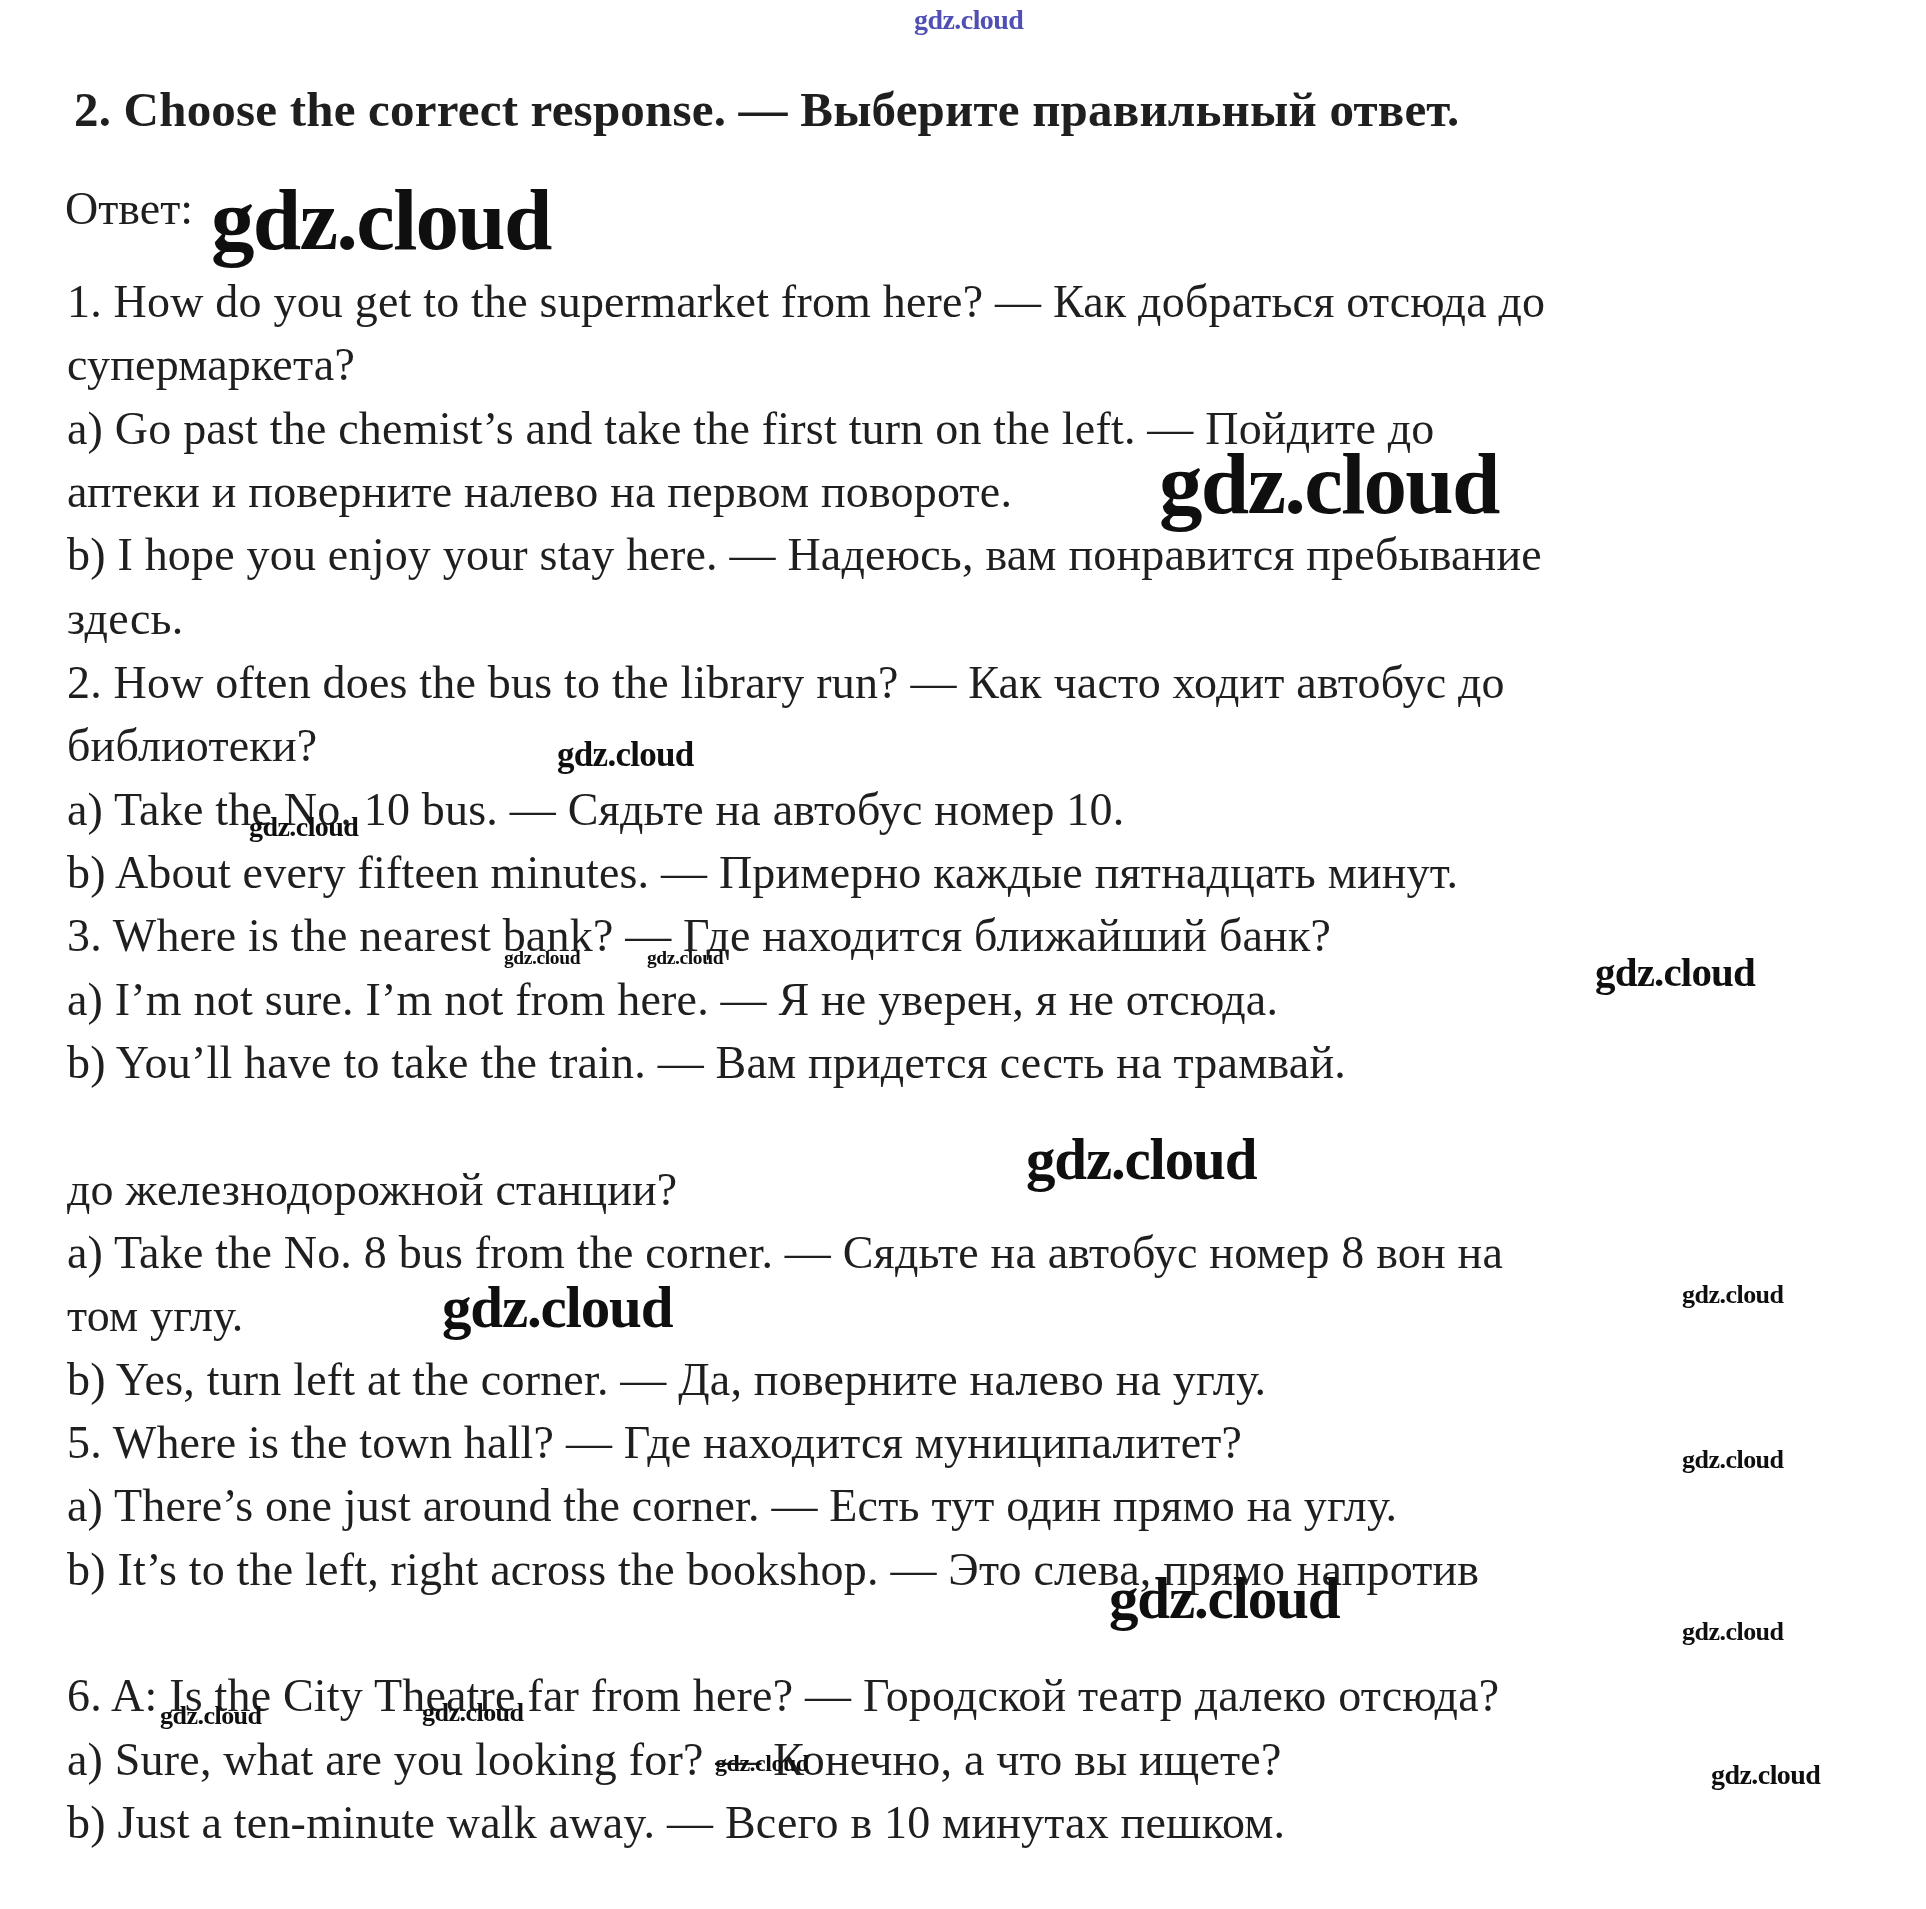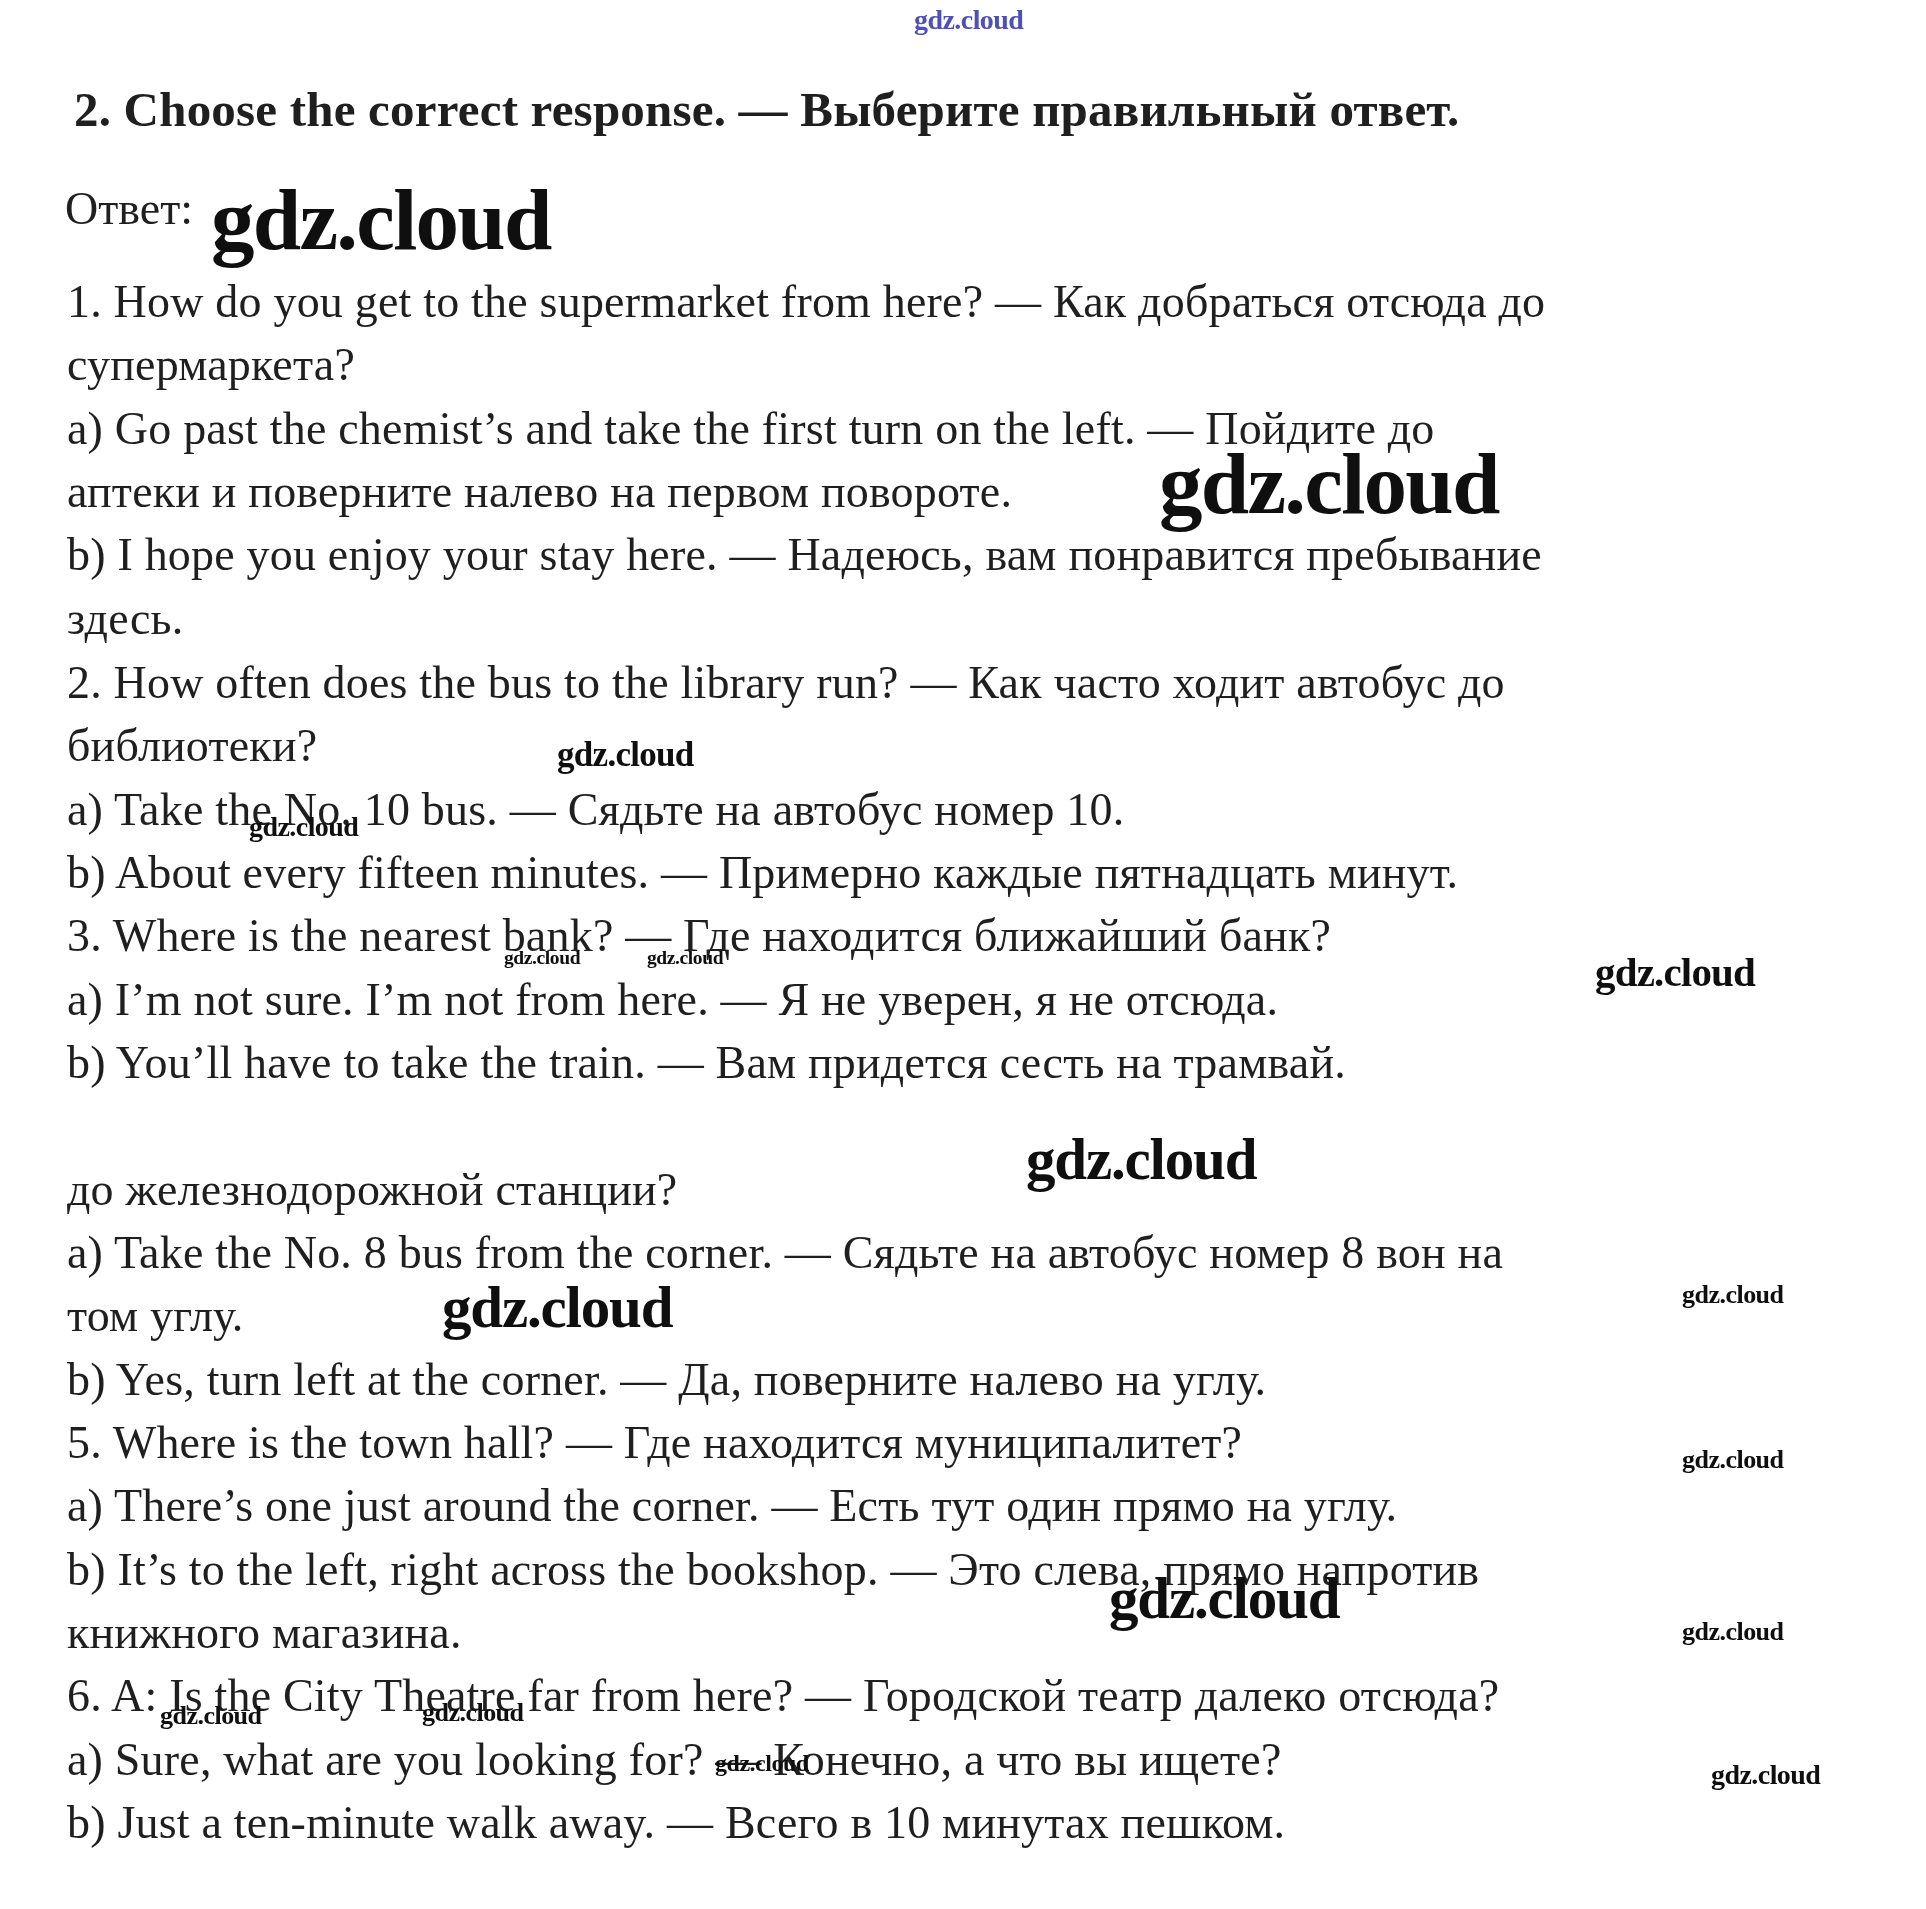--- a/index.html
+++ b/index.html
@@ -65,21 +65,20 @@
   <div class="line" style="top:913px"><span class="b"></span><span>3. Where is the nearest bank? — Где находится ближайший банк?</span></div>
   <div class="line" style="top:977px"><span class="b">a) I’m not sure. I’m not from here.</span><span> — Я не уверен, я не отсюда.</span></div>
   <div class="line" style="top:1040px"><span class="b"></span><span>b) You’ll have to take the train. — Вам придется сесть на трамвай.</span></div>
   <div class="line" style="top:1167px"><span class="b"></span><span>до железнодорожной станции?</span></div>
   <div class="line" style="top:1230px"><span class="b">a) Take the No. 8 bus from the corner.</span><span> — Сядьте на автобус номер 8 вон на</span></div>
   <div class="line" style="top:1293px"><span class="b"></span><span>том углу.</span></div>
   <div class="line" style="top:1357px"><span class="b"></span><span>b) Yes, turn left at the corner. — Да, поверните налево на углу.</span></div>
   <div class="line" style="top:1420px"><span class="b"></span><span>5. Where is the town hall? — Где находится муниципалитет?</span></div>
   <div class="line" style="top:1483px"><span class="b"></span><span>a) There’s one just around the corner. — Есть тут один прямо на углу.</span></div>
   <div class="line" style="top:1547px"><span class="b">b) It’s to the left, right across the bookshop.</span><span> — Это слева, прямо напротив</span></div>
-  <div class="line" style="top:1610px"><span class="b"></span><span>книжного магазина.</span></div>
   <div class="line" style="top:1673px"><span class="b"></span><span>6. A: Is the City Theatre far from here? — Городской театр далеко отсюда?</span></div>
   <div class="line" style="top:1737px"><span class="b"></span><span>a) Sure, what are you looking for? — Конечно, а что вы ищете?</span></div>
   <div class="line" style="top:1800px"><span class="b">b) Just a ten-minute walk away.</span><span> — Всего в 10 минутах пешком.</span></div>
 
   <span class="wm wm-blue" style="left:914px;top:5.6px;font-size:28px">gdz.cloud</span>
   <span class="wm" style="left:211px;top:176px;font-size:87px">gdz.cloud</span>
   <span class="wm" style="left:1159px;top:440px;font-size:87px">gdz.cloud</span>
   <span class="wm" style="left:557px;top:737px;font-size:35px">gdz.cloud</span>
   <span class="wm" style="left:249px;top:813px;font-size:28px">gdz.cloud</span>
   <span class="wm" style="left:504px;top:948px;font-size:19.5px">gdz.cloud</span>

